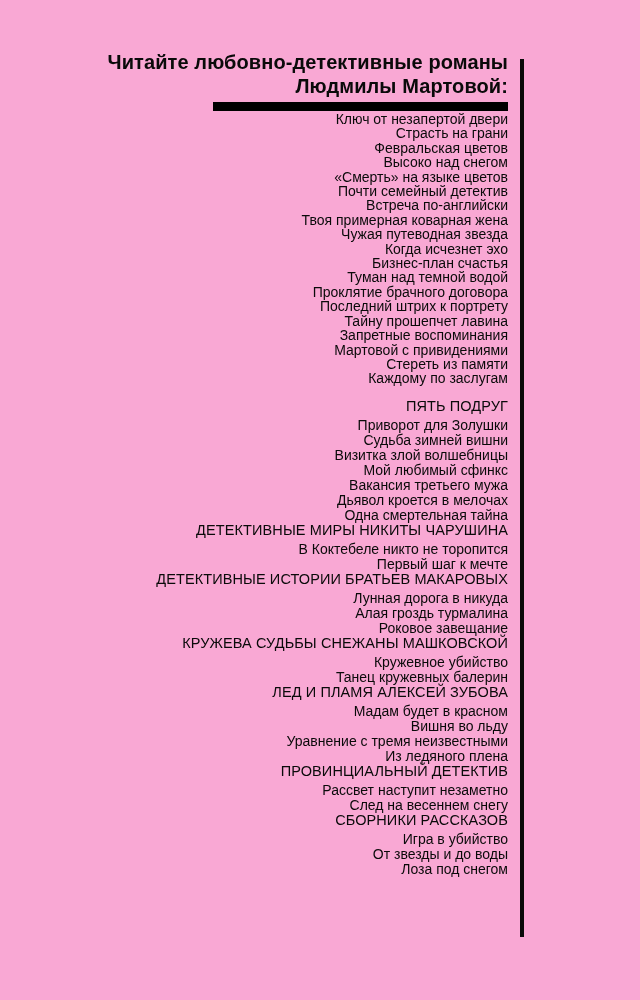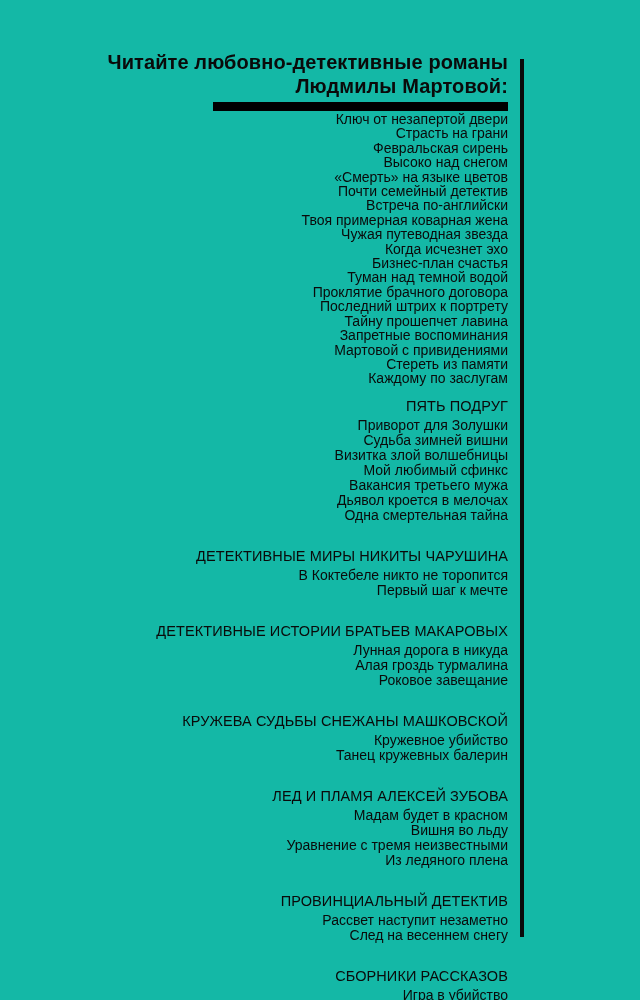--- a/index.html
+++ b/index.html
@@ -4,21 +4,21 @@
 <style>
   html, body { margin: 0; padding: 0; }
   body {
     width: 640px; height: 1000px;
     background: #ffffff;
     font-family: "Liberation Sans", sans-serif;
     color: var(--ink, #0a0a0a);
     position: relative;
     overflow: hidden;
   }
-  .page { position: absolute; inset: 0; background: #14b8a6; }
+  .page { position: absolute; inset: 0; background: #f9a8d4; }
 
   
   .edge-rule {
     position: absolute;
     left: 520px; top: 59px;
     width: 3.5px; height: 878px;
     background: var(--ink, #000);
   }
 
   
@@ -46,21 +46,21 @@
   .book-list {
     margin-top: 1px;
     font-size: 14px;
     line-height: 14.4px;
     text-align: right;
   }
   .book-list .book { white-space: nowrap; }
 
   .sections { margin-top: 13px; }
   .section { margin-top: 0; }
-  .section + .section { margin-top: 26px; }
+  .section + .section { margin-top: 0; }
   .section .series-title {
     font-weight: normal;
     font-size: 14.5px;
     line-height: 15px;
     margin-bottom: 4px;
     letter-spacing: 0.1px;
     color: var(--ink, #000);
   }
   .section .book {
     font-size: 14px;
@@ -80,21 +80,21 @@
     <div class="header">
       <div>Читайте любовно-детективные романы</div>
       <div>Людмилы Мартовой:</div>
     </div>
 
     <div class="divider-bar"></div>
 
     <div class="book-list" id="main-list">
         <div class="book">Ключ от незапертой двери</div>
         <div class="book">Страсть на грани</div>
-        <div class="book">Февральская сирень</div>
+        <div class="book">Февральская цветов</div>
         <div class="book">Высоко над снегом</div>
         <div class="book">«Смерть» на языке цветов</div>
         <div class="book">Почти семейный детектив</div>
         <div class="book">Встреча по-английски</div>
         <div class="book">Твоя примерная коварная жена</div>
         <div class="book">Чужая путеводная звезда</div>
         <div class="book">Когда исчезнет эхо</div>
         <div class="book">Бизнес-план счастья</div>
         <div class="book">Туман над темной водой</div>
         <div class="book">Проклятие брачного договора</div>

